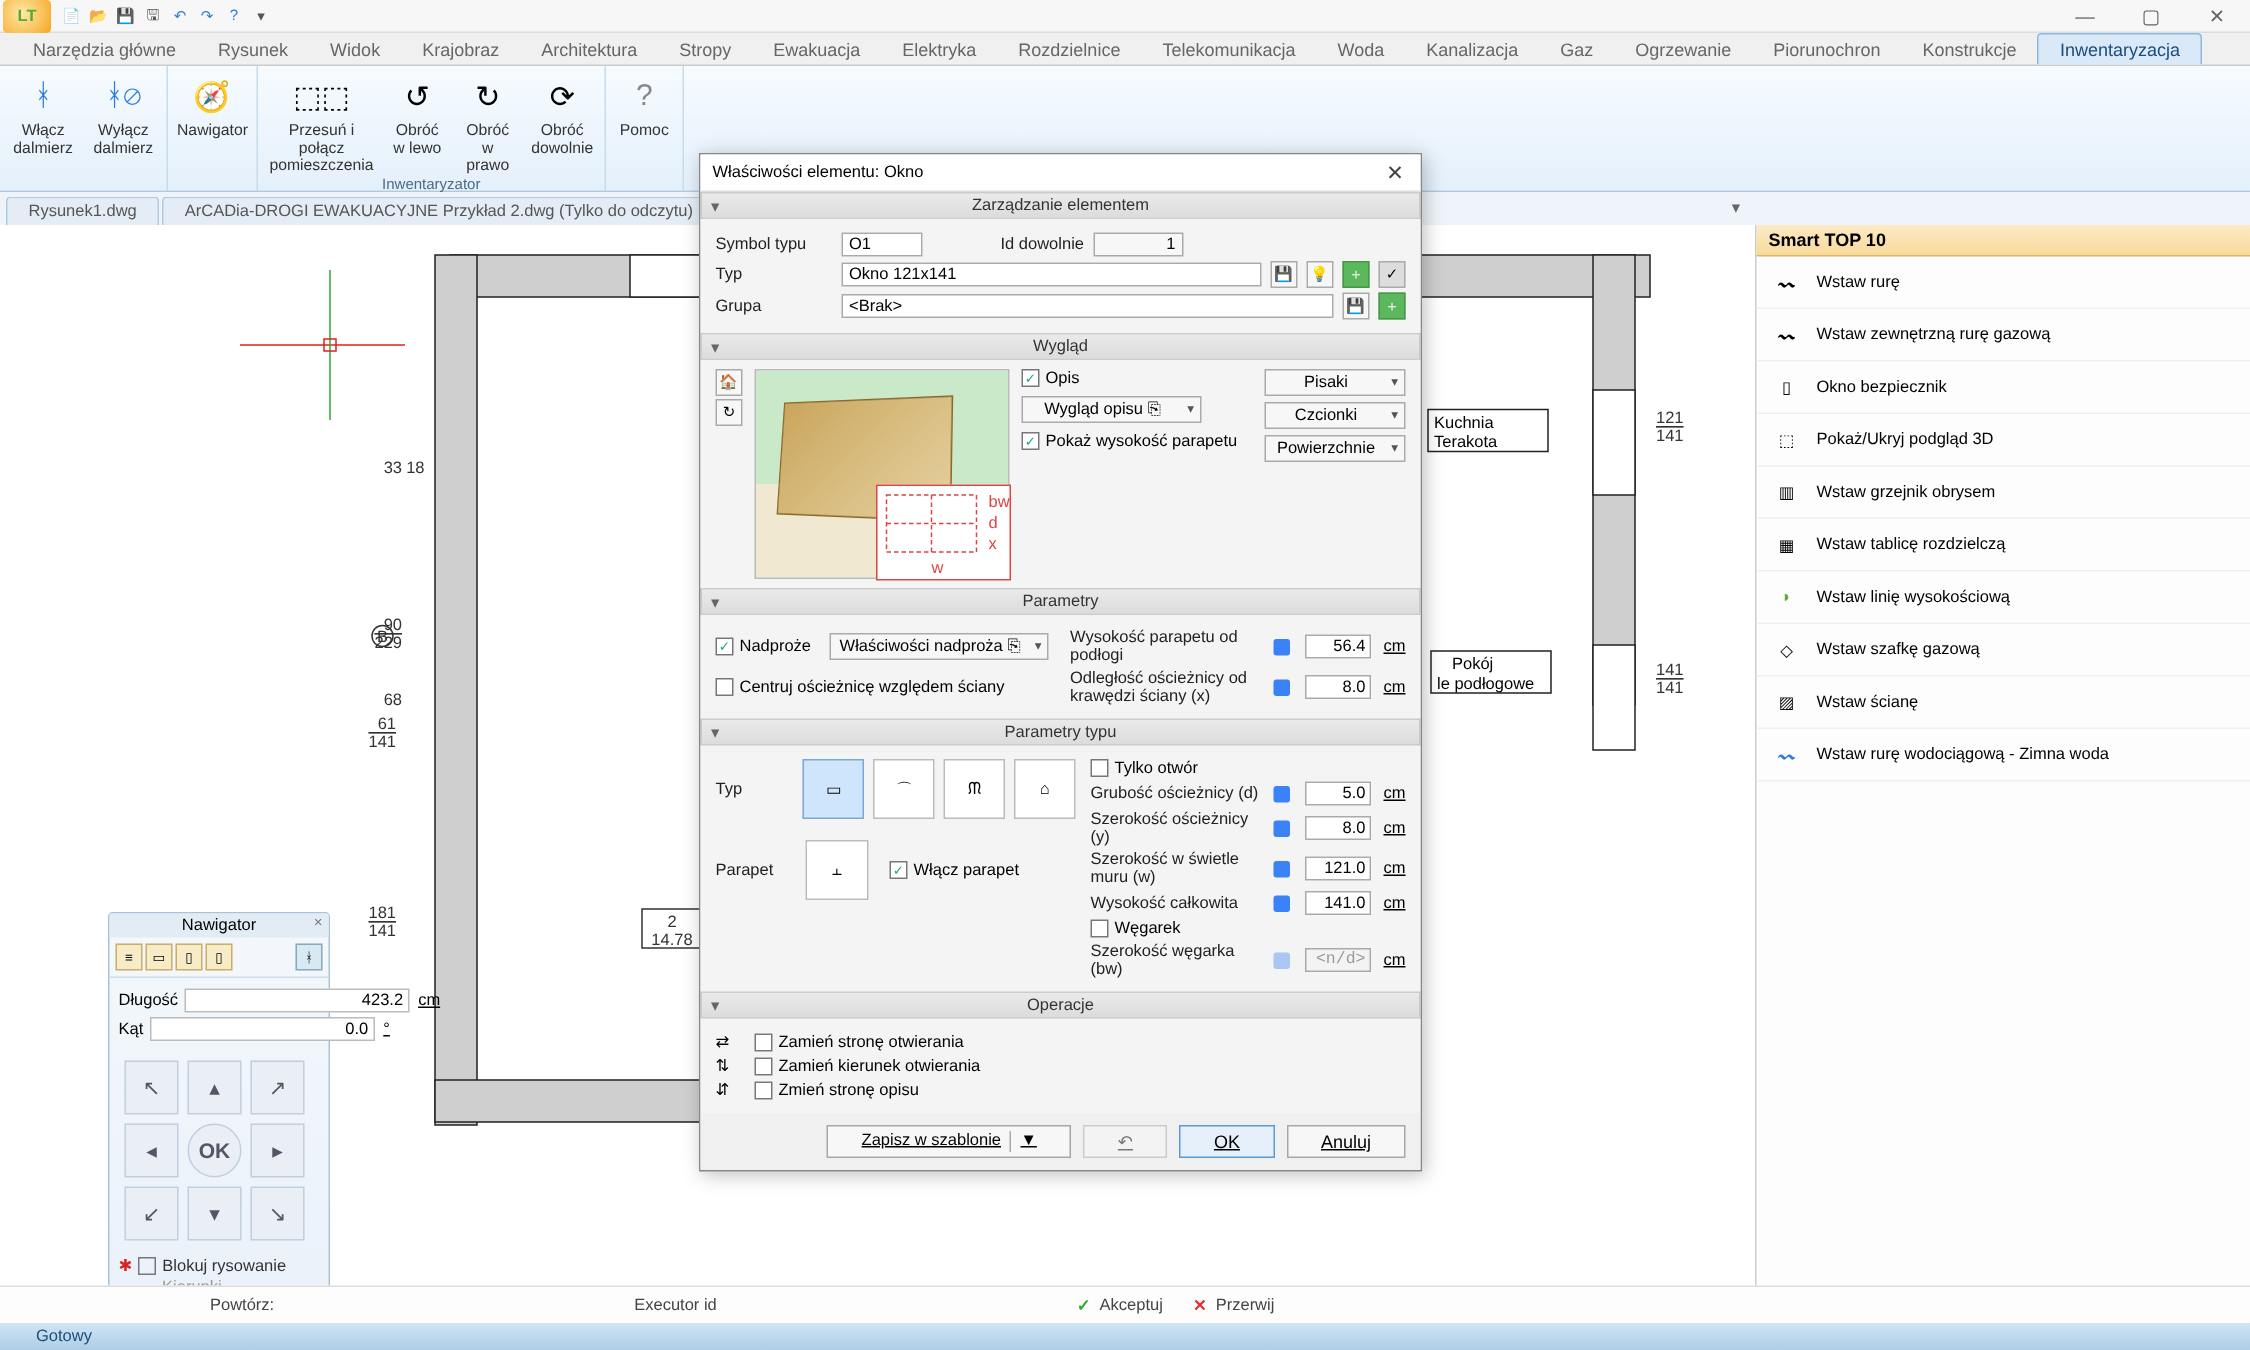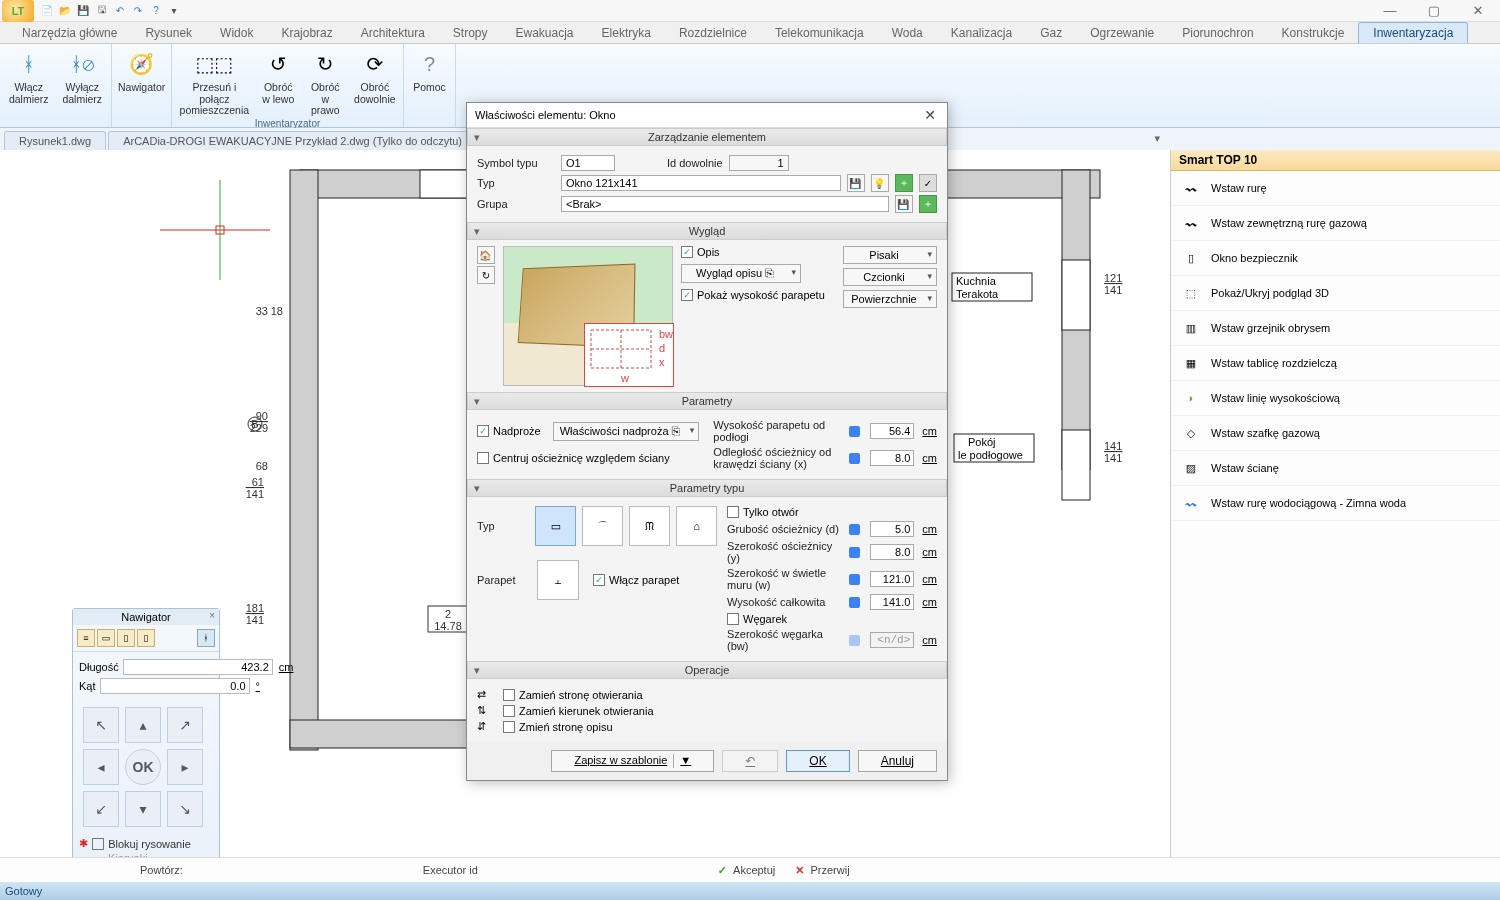--- a/index.html
+++ b/index.html
@@ -81,21 +81,21 @@
 .typeopt { width: 42px; height: 40px; border: 1px solid #bbb; background:#fff; display:flex;align-items:center;justify-content:center;}
 .typeopt.sel { background:#cfe5fb; border-color:#7aa9d4;}
 .dlg-footer { display:flex; justify-content:flex-end; gap:8px; padding:8px 10px; background:#f0f0f0;text-decoration:underline;}
 .dlg-footer .btn { border:1px solid #a7a7a7; padding:3px 22px; font-size:12px; background:#f7f7f7;}
 .dlg-footer .btn.primary { background:#e6f0fa; border-color:#5a9bd4;}
 .dlg-footer .btn.split { display:flex;}
 .bt-icon { width:11px;height:11px;background:#3b82f6;border-radius:2px;display:inline-block;margin-right:4px;vertical-align:middle;}
 
 .bottombar { position: absolute; left: 0; right: 0; bottom: 18px; height: 14px; background: #fdfdfd; border-top: 1px solid #ddd; display:flex;align-items:center;padding:12px 140px;gap:240px;font-size:12px;color:#444;}
 .bottombar .stat { display:flex;align-items:center;gap:6px;}
-.statusbar { position: absolute; left:0; right:0; bottom:0; height:18px; background: linear-gradient(#d0e5f5,#aecde5); display:flex;align-items:center;justify-content:space-between;padding:0 5px;font-size:11px;color:#1a4d7a;}
+.statusbar { position: absolute; left:0; right:0; bottom:0; height:18px; background: linear-gradient(#d0e5f5,#aecde5); display:flex;align-items:center;justify-content:space-between;padding:0 24px;font-size:11px;color:#1a4d7a;}
 .statusbar .right { display:flex;align-items:center;gap:6px;}
 .stat-ic { width:16px;height:14px;border:1px solid #6a8fb0;background:#e3eef8;}
 </style>
 </head>
 <body>
 
 <div class="titlebar">
   <div class="logo">
       <span>LT</span>
     </div>

